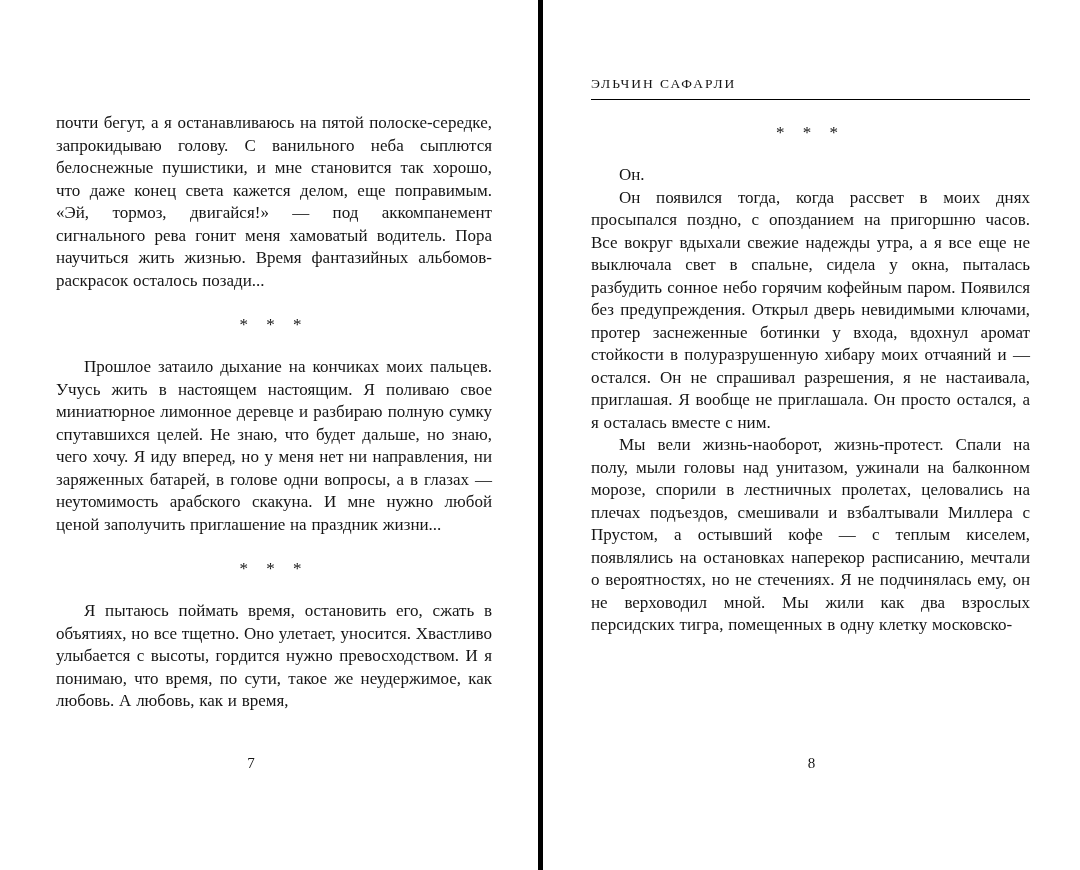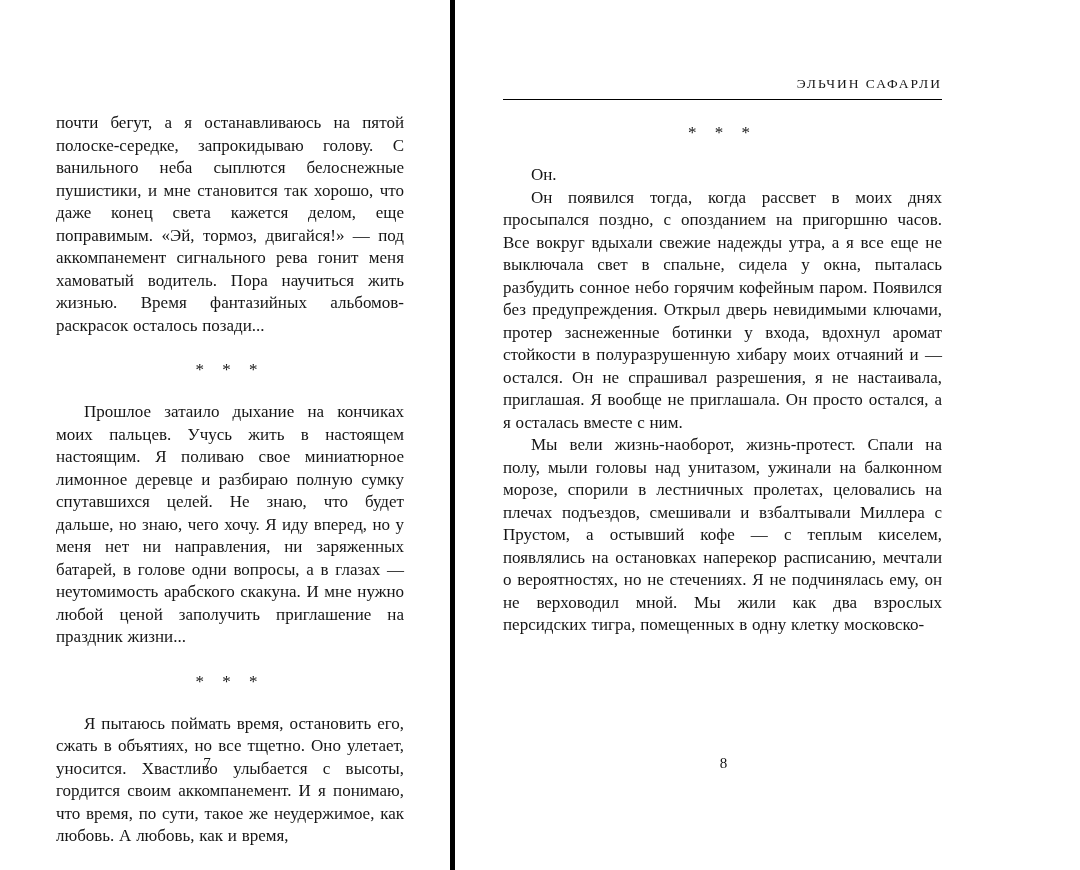--- a/index.html
+++ b/index.html
@@ -19,35 +19,35 @@
     width: 1080px;
     height: 870px;
     background: #ffffff;
   }
   .page {
     box-sizing: border-box;
     position: relative;
     height: 870px;
   }
   .page-left {
-    width: 450px;
+    width: 538px;
     padding: 112px 46px 0 56px;
   }
   .spine {
     width: 5px;
     height: 870px;
     background: #000000;
     flex: 0 0 auto;
   }
   .page-right {
     width: 537px;
     padding: 76px 50px 0 48px;
   }
   .running-head {
-    text-align: right;
+    text-align: left;
     font-size: 13.5px;
     letter-spacing: 2px;
     padding-bottom: 7px;
     border-bottom: 1.5px solid #000000;
     margin: 0 0 17px 0;
     font-weight: normal;
   }
   p.body-text {
     margin: 0;
     font-size: 17px;
@@ -78,21 +78,21 @@
 </head>
 <body>
 
 <div class="spread">
 
   <section class="page page-left">
     <p class="body-text">почти бегут, а я останавливаюсь на пятой полоске-середке, запрокидываю голову. С ванильного неба сыплются белоснежные пушистики, и мне становится так хорошо, что даже конец света кажется делом, еще поправимым. «Эй, тормоз, двигайся!» — под аккомпанемент сигнального рева гонит меня хамоватый водитель. Пора научиться жить жизнью. Время фантазийных альбомов-раскрасок осталось позади...</p>
     <div class="separator">* * *</div>
     <p class="body-text indent">Прошлое затаило дыхание на кончиках моих пальцев. Учусь жить в настоящем настоящим. Я поливаю свое миниатюрное лимонное деревце и разбираю полную сумку спутавшихся целей. Не знаю, что будет дальше, но знаю, чего хочу. Я иду вперед, но у меня нет ни направления, ни заряженных батарей, в голове одни вопросы, а в глазах — неутомимость арабского скакуна. И мне нужно любой ценой заполучить приглашение на праздник жизни...</p>
     <div class="separator">* * *</div>
-    <p class="body-text indent">Я пытаюсь поймать время, остановить его, сжать в объятиях, но все тщетно. Оно улетает, уносится. Хвастливо улыбается с высоты, гордится своим аккомпанемент. И я понимаю, что время, по сути, такое же неудержимое, как любовь. А любовь, как и время,</p>
+    <p class="body-text indent">Я пытаюсь поймать время, остановить его, сжать в объятиях, но все тщетно. Оно улетает, уносится. Хвастливо улыбается с высоты, гордится нужно превосходством. И я понимаю, что время, по сути, такое же неудержимое, как любовь. А любовь, как и время,</p>
     <div class="page-number">7</div>
   </section>
 
   <div class="spine"></div>
 
   <section class="page page-right">
     <header class="running-head">ЭЛЬЧИН САФАРЛИ</header>
     <div class="separator">* * *</div>
     <p class="body-text indent">Он.</p>
     <p class="body-text indent">Он появился тогда, когда рассвет в моих днях просыпался поздно, с опозданием на пригоршню часов. Все вокруг вдыхали свежие надежды утра, а я все еще не выключала свет в спальне, сидела у окна, пыталась разбудить сонное небо горячим кофейным паром. Появился без предупреждения. Открыл дверь невидимыми ключами, протер заснеженные ботинки у входа, вдохнул аромат стойкости в полуразрушенную хибару моих отчаяний и — остался. Он не спрашивал разрешения, я не настаивала, приглашая. Я вообще не приглашала. Он просто остался, а я осталась вместе с ним.</p>

